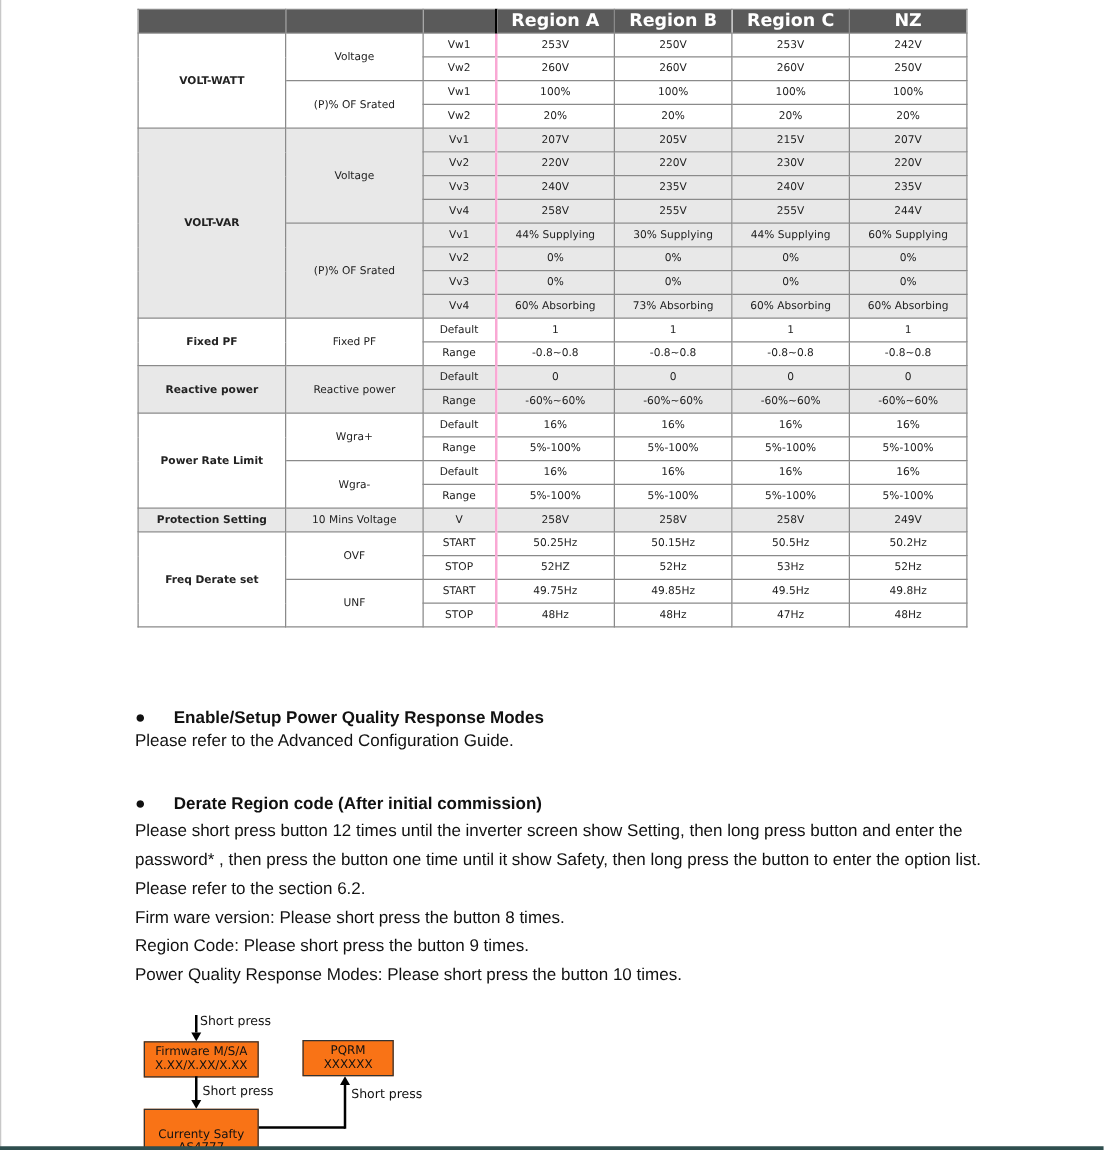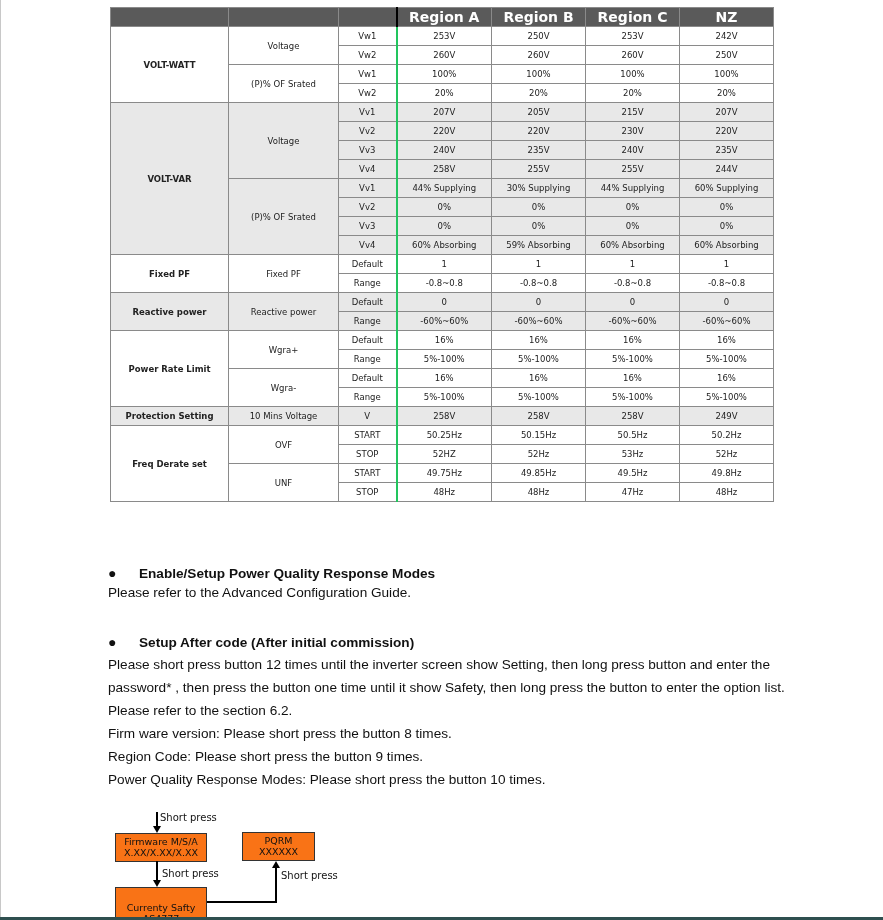--- a/index.html
+++ b/index.html
@@ -17,21 +17,21 @@
   }
   table.settings td, table.settings th {
     border:1px solid #8a8a8a; height:18px; padding:0; text-align:center; vertical-align:middle;
     line-height:10px; white-space:nowrap; overflow:hidden;
   }
   table.settings th {
     background:#5a5a5a; color:#ffffff; font-weight:bold; font-size:14px;
   }
   table.settings td.group { font-weight:bold; font-size:8.5px; }
   table.settings .shade td { background:#e8e8e8; }
-  table.settings td.param-col { border-right:2px solid #22c55e; }
+  table.settings td.param-col { border-right:2px solid #f9a8d4; }
   table.settings th.param-col { border-right:2px solid #000; }
 
   .section { position:absolute; left:108px; font-size:13.6px; color:#111; }
   .bullet-head { font-weight:bold; font-size:13.6px;margin-top:28px; }
   .bullet-dot { display:inline-block; width:31px; font-size:14px; }
   .para { font-size:13.6px; line-height:23px; }
 
   .diagram { position:absolute; left:105px; top:810px; width:260px; height:108px; font-family:"DejaVu Sans", sans-serif; font-size:9px; }
   .dbox { position:absolute; border:1px solid #333; background:#f97316; text-align:center; line-height:11px; font-size:9.5px; }
   .dlabel { position:absolute; font-size:10px; white-space:nowrap; }
@@ -146,21 +146,21 @@
       <tr class="shade">
         <td class="param-col">Vv3</td>
         <td>0%</td>
         <td>0%</td>
         <td>0%</td>
         <td>0%</td>
       </tr>
       <tr class="shade">
         <td class="param-col">Vv4</td>
         <td>60% Absorbing</td>
-        <td>59% Absorbing</td>
+        <td>73% Absorbing</td>
         <td>60% Absorbing</td>
         <td>60% Absorbing</td>
       </tr>
       <tr>
         <td rowspan="2" class="group">Fixed PF</td>
         <td rowspan="2">Fixed PF</td>
         <td class="param-col">Default</td>
         <td>1</td>
         <td>1</td>
         <td>1</td>
@@ -265,21 +265,21 @@
 
 <div class="section" style="top:537px;">
   <div class="bullet-head">
     <span class="bullet-dot">●</span><span>Enable/Setup Power Quality Response Modes</span>
   </div>
   <div class="para">Please refer to the Advanced Configuration Guide.</div>
 </div>
 
 <div class="section" style="top:606px;">
   <div class="bullet-head">
-    <span class="bullet-dot">●</span><span>Setup After code (After initial commission)</span>
+    <span class="bullet-dot">●</span><span>Derate Region code (After initial commission)</span>
   </div>
   <div class="para" style="margin-top:3px;">Please short press button 12 times until the inverter screen show Setting, then long press button and enter the</div>
   <div class="para">password* , then press the button one time until it show Safety, then long press the button to enter the option list.</div>
 </div>
 
 <div class="section" style="top:699px;">
   <div class="para">Please refer to the section 6.2.</div>
   <div class="para">Firm ware version: Please short press the button 8 times.</div>
   <div class="para">Region Code: Please short press the button 9 times.</div>
   <div class="para">Power Quality Response Modes: Please short press the button 10 times.</div>

